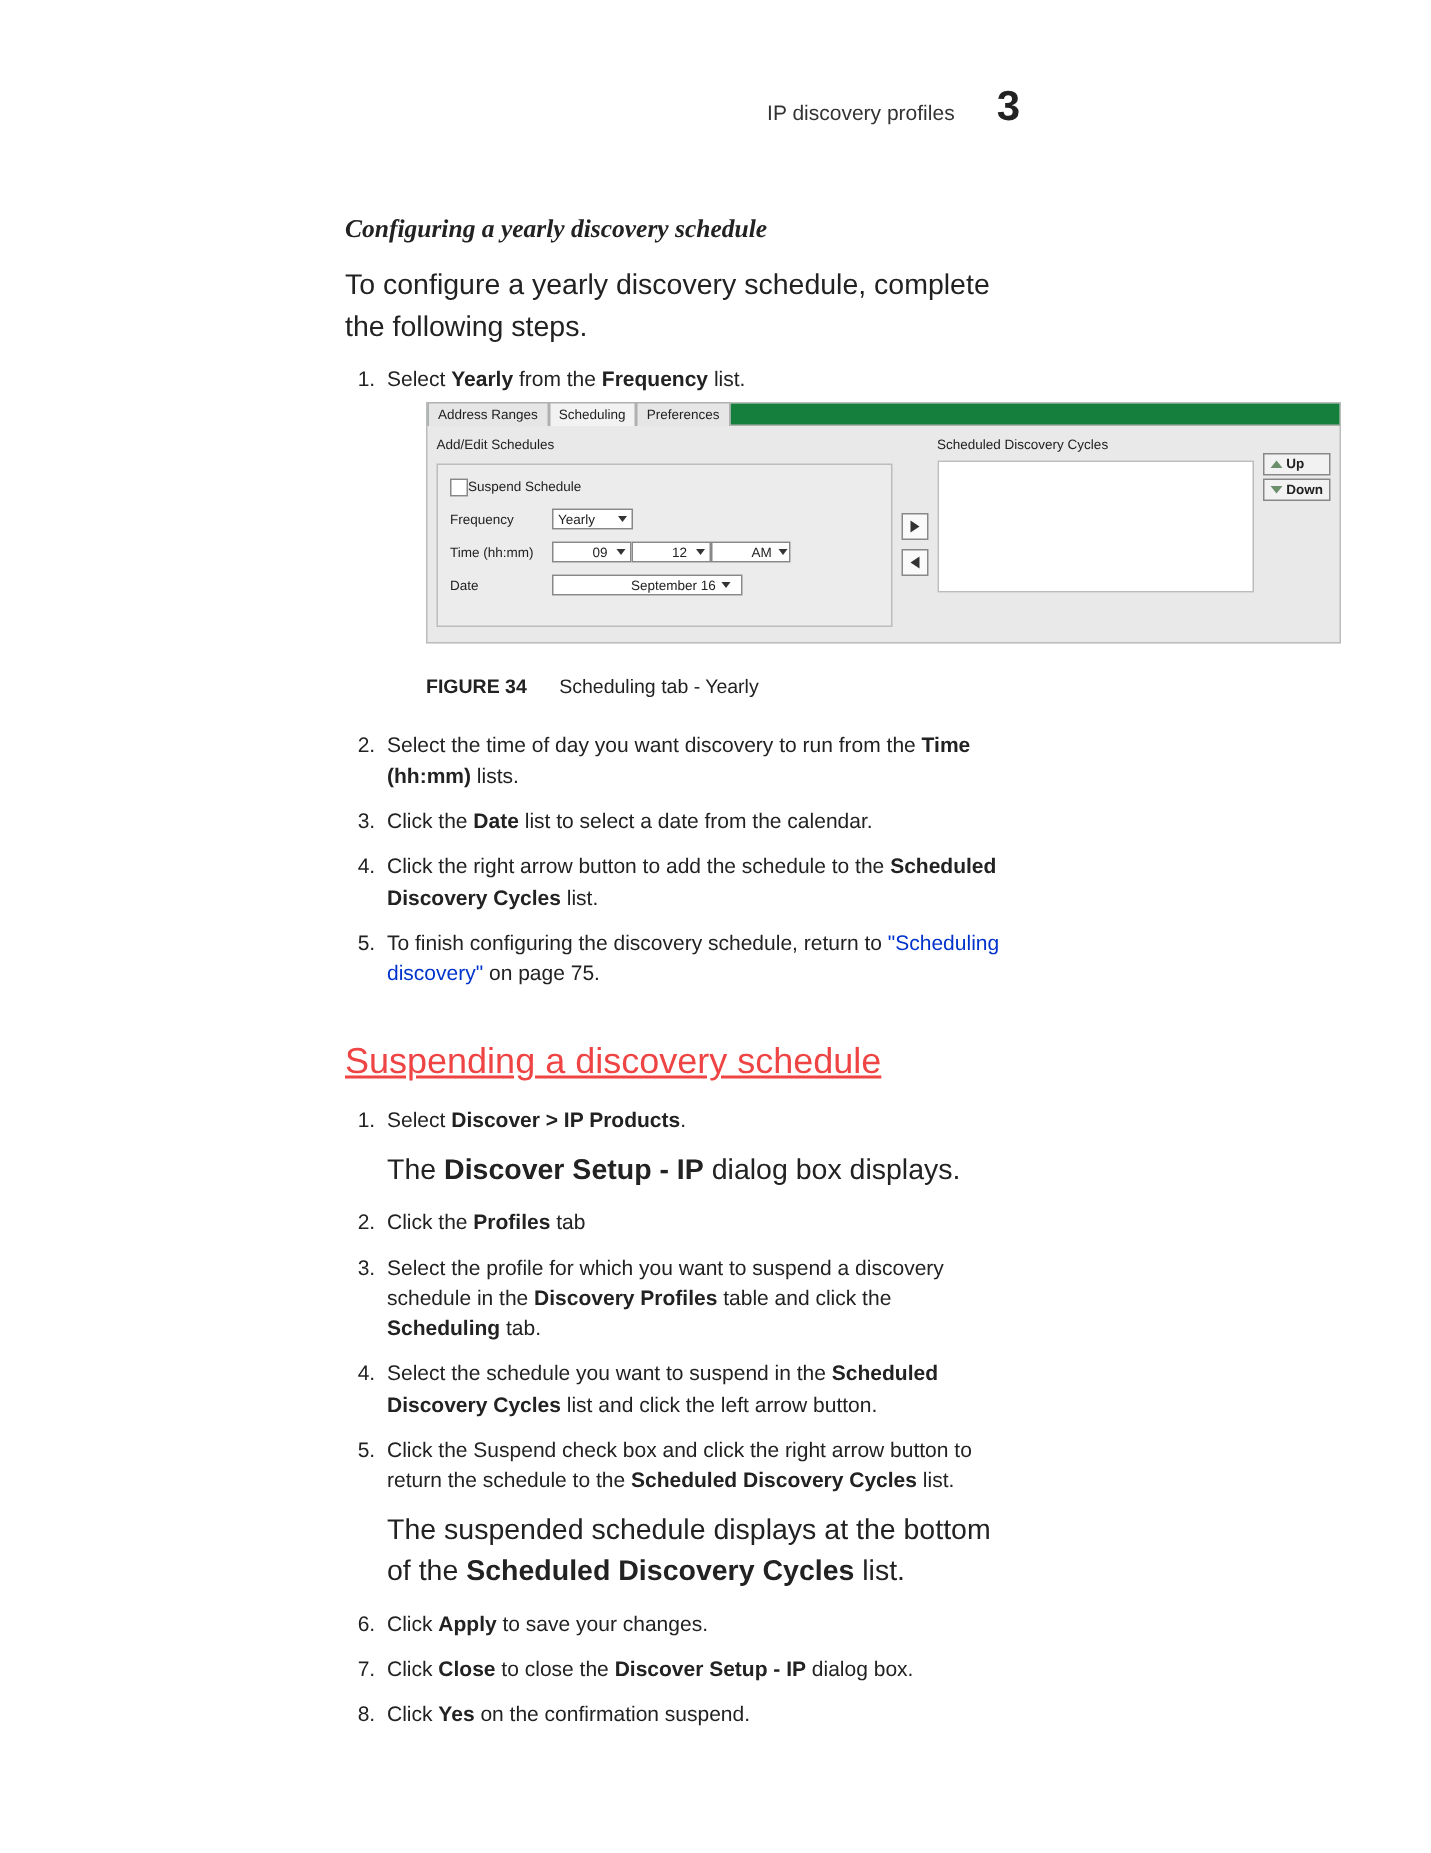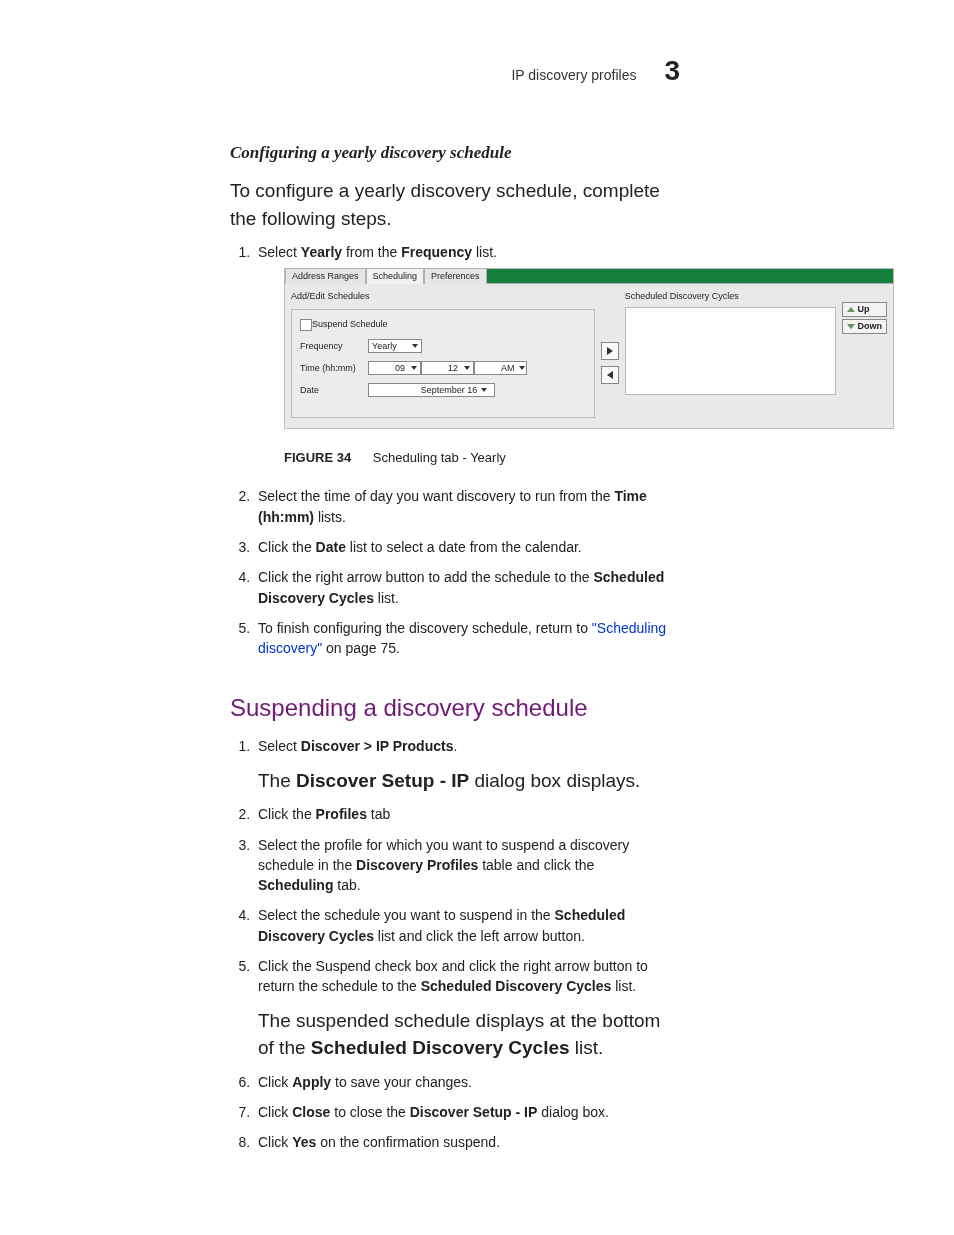--- a/index.html
+++ b/index.html
@@ -43,21 +43,22 @@
     font-weight: bold;
     font-size: 17px;
     margin: 0 0 14px 0;
     color: #222;
   }
   h1.main-heading {
     font-family: Arial, sans-serif;
     font-weight: normal;
     font-size: 24px;
     margin: 36px 0 14px 0;
-    color: #701a75;
+    color: #ef4444;
+    text-decoration: underline;
   }
   p {
     margin: 0 0 10px 0;
     line-height: 1.45;
     font-size: 19px;
   }
   ol {
     margin: 0 0 10px 0;
     padding-left: 24px;
   }

